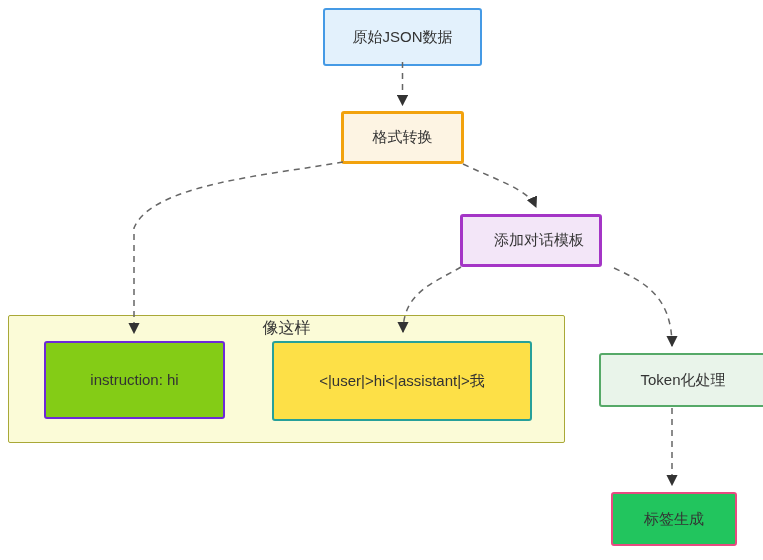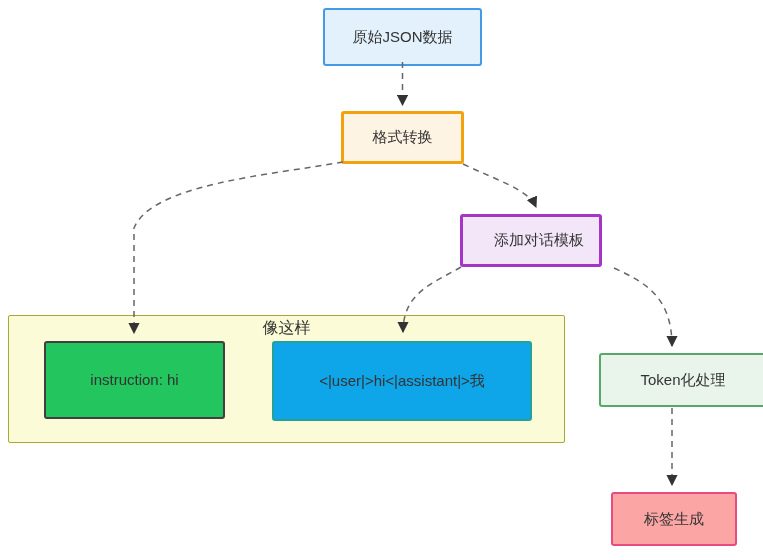--- a/index.html
+++ b/index.html
@@ -17,24 +17,24 @@
   .node-format     { left:341px; top:111px; width:123px; height:53px; border:3px solid #f2a20d;  background:#fdf4e3; }
   .node-template   { left:460px; top:214px; width:142px; height:53px; border:3px solid #a435c6;  background:#f3e6f8;padding-left:16px; }
   .group {
     position:absolute; left:8px; top:315px; width:557px; height:128px;
     box-sizing:border-box; border:1.5px solid #a9a837; background:#fbfbd7; border-radius:2px;
   }
   .group-label {
     position:absolute; top:2px; left:50%; transform:translateX(-50%);
     font-size:16px; color:#333; white-space:nowrap;
   }
-  .node-instr  { left:35px;  top:25px; width:181px; height:78px; border:2px solid #404040; background:#22c55e; line-height:28px; }
-  .node-teal   { left:263px; top:25px; width:260px; height:80px; border:2px solid #26a09a; background:#0ea5e9; line-height:28px; }
+  .node-instr  { left:35px;  top:25px; width:181px; height:78px; border:2px solid #6d28d9; background:#84cc16; line-height:28px; }
+  .node-teal   { left:263px; top:25px; width:260px; height:80px; border:2px solid #26a09a; background:#fde047; line-height:28px; }
   .node-token  { left:599px; top:353px; width:168px; height:54px; border:2.5px solid #56a968; background:#e9f4ea; }
-  .node-label  { left:611px; top:492px; width:126px; height:54px; border:2.5px solid #e84a81; background:#fca5a5; }
+  .node-label  { left:611px; top:492px; width:126px; height:54px; border:2.5px solid #e84a81; background:#22c55e; }
   .edges-layer { position:absolute; inset:0; pointer-events:none; z-index:10; }
   .edge { stroke:#666; stroke-width:1.5; fill:none; stroke-dasharray:6 5; }
 </style>
 </head>
 <body>
 
 <div class="canvas">
 
   <div class="node node-raw-json">
     <span>原始JSON数据</span>

